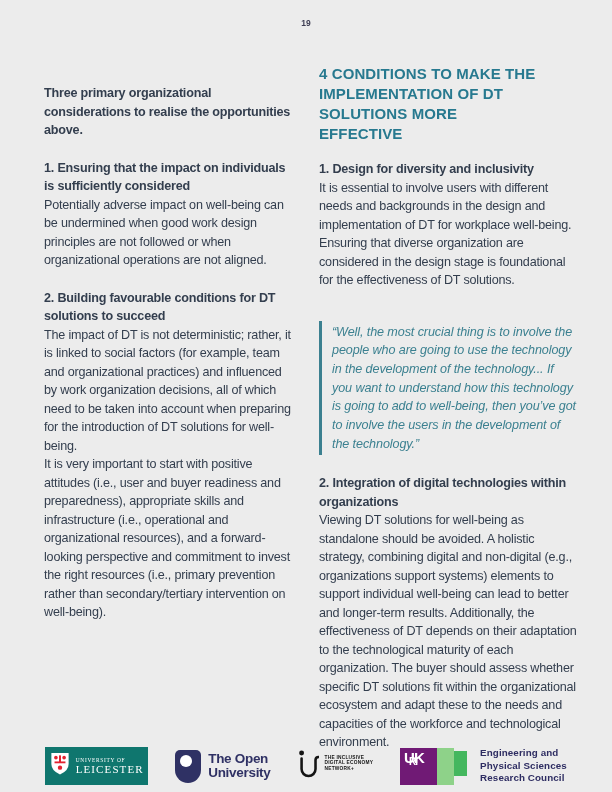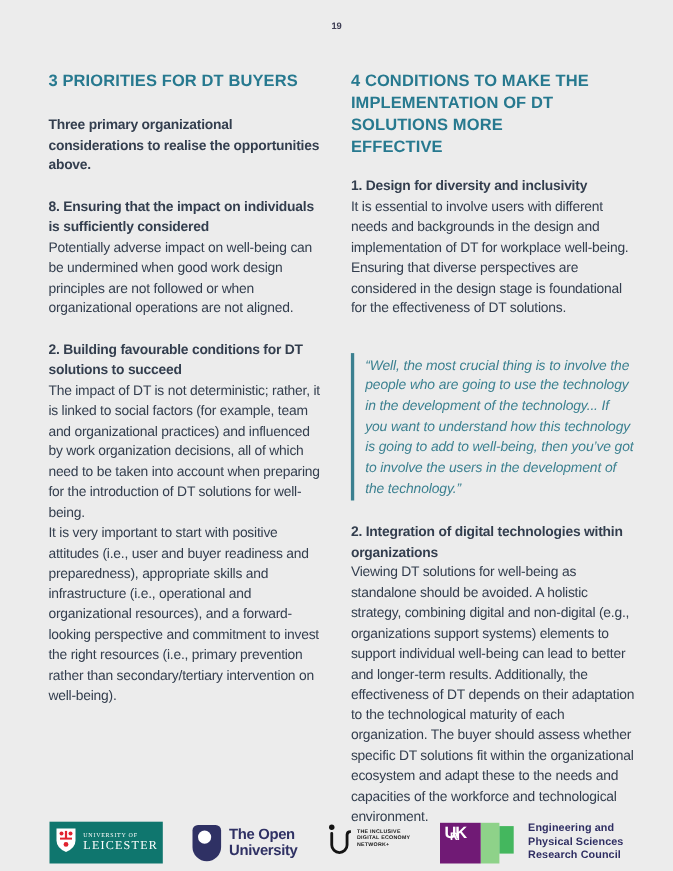--- a/index.html
+++ b/index.html
@@ -92,37 +92,36 @@
 </head>
 <body>
 
 <div class="page">
 
   <div class="page-number">19</div>
 
   <div class="columns">
 
     <div class="col-left">
-      <div class="section-heading">3 PRIORITIES FOR DT BUYERS</div>
       <div class="intro">Three primary organizational considerations to realise the opportunities above.</div>
 
-      <div class="sub-title">8. Ensuring that the impact on individuals is sufficiently considered</div>
+      <div class="sub-title">1. Ensuring that the impact on individuals is sufficiently considered</div>
       <div class="body-text">Potentially adverse impact on well-being can be undermined when good work design principles are not followed or when organizational operations are not aligned.</div>
 
       <div class="sub-title">2. Building favourable conditions for DT solutions to succeed</div>
       <div class="body-text">The impact of DT is not deterministic; rather, it is linked to social factors (for example, team and organizational practices) and influenced by work organization decisions, all of which need to be taken into account when preparing for the introduction of DT solutions for well-being.</div>
 
       <div class="body-text">It is very important to start with positive attitudes (i.e., user and buyer readiness and preparedness), appropriate skills and infrastructure (i.e., operational and organizational resources), and a forward-looking perspective and commitment to invest the right resources (i.e., primary prevention rather than secondary/tertiary intervention on well-being).</div>
     </div>
 
     <div class="col-right">
       <div class="section-heading">4 CONDITIONS TO MAKE THE IMPLEMENTATION OF DT SOLUTIONS MORE EFFECTIVE</div>
 
       <div class="sub-title first">1. Design for diversity and inclusivity</div>
-      <div class="body-text">It is essential to involve users with different needs and backgrounds in the design and implementation of DT for workplace well-being. Ensuring that diverse perspectives are considered in the design stage is foundational for the effectiveness of DT solutions.</div>
+      <div class="body-text">It is essential to involve users with different needs and backgrounds in the design and implementation of DT for workplace well-being. Ensuring that diverse organization are considered in the design stage is foundational for the effectiveness of DT solutions.</div>
 
       <div class="quote">“Well, the most crucial thing is to involve the people who are going to use the technology in the development of the technology... If you want to understand how this technology is going to add to well-being, then you’ve got to involve the users in the development of the technology.”</div>
 
       <div class="sub-title">2. Integration of digital technologies within organizations</div>
       <div class="body-text">Viewing DT solutions for well-being as standalone should be avoided. A holistic strategy, combining digital and non-digital (e.g., organizations support systems) elements to support individual well-being can lead to better and longer-term results. Additionally, the effectiveness of DT depends on their adaptation to the technological maturity of each organization. The buyer should assess whether specific DT solutions fit within the organizational ecosystem and adapt these to the needs and capacities of the workforce and technological environment.</div>
     </div>
 
   </div>
 
   <div class="footer">

